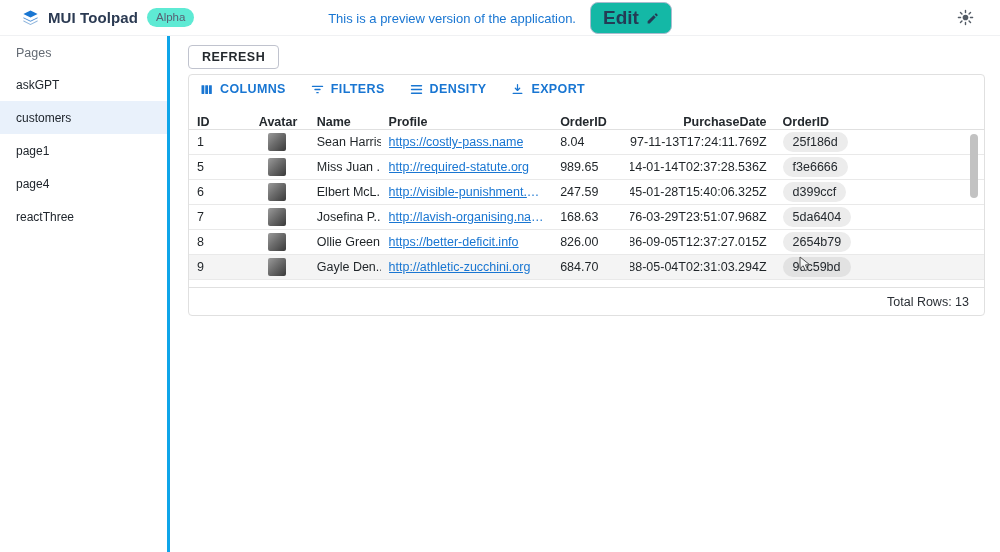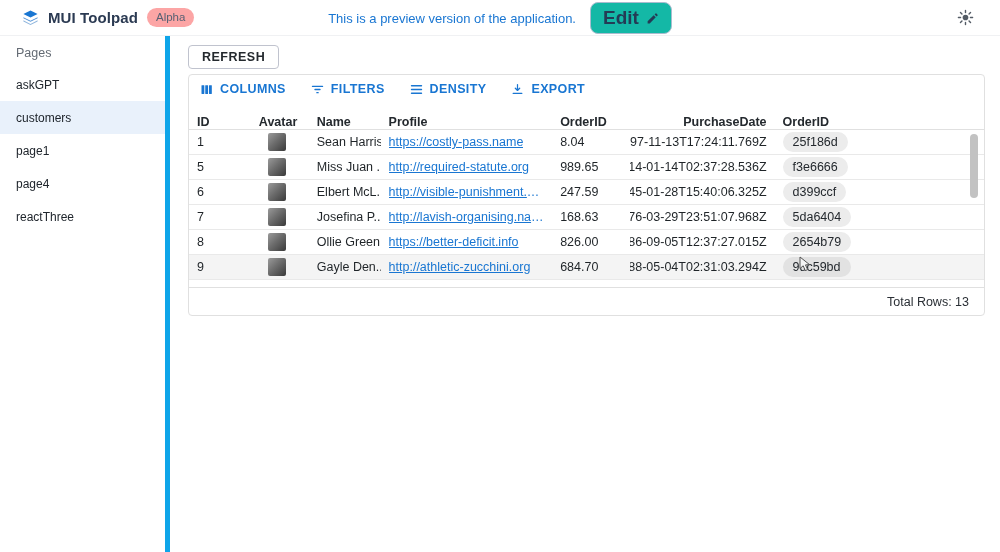--- a/index.html
+++ b/index.html
@@ -6,37 +6,37 @@
   html,body { background:#fff; }
   body { font-family:"Liberation Sans", sans-serif; -webkit-font-smoothing:antialiased; }
   .app { position:relative; width:1000px; height:552px; overflow:hidden; background:#fff; }
 
   
   .topbar { position:absolute; top:0; left:0; right:0; height:36px; background:#fff;
             border-bottom:1px solid #f0f1f3; display:flex; align-items:center; }
   .topbar-left { display:flex; align-items:center; gap:9px; padding-left:22px; }
   .logo-icon { width:17px; height:17px; display:inline-flex; }
   .app-title { font-size:15px; font-weight:bold; color:#2b3a52; letter-spacing:.1px; }
-  .alpha-chip { background:#fca5a5; color:#586174; font-size:11.5px; line-height:1;
+  .alpha-chip { background:#5eead4; color:#586174; font-size:11.5px; line-height:1;
                 padding:4px 9px; border-radius:10px; }
   .topbar-center { position:absolute; left:0; right:0; top:0; height:36px;
                    display:flex; align-items:center; justify-content:center; gap:14px; pointer-events:none; }
   .topbar-center > * { pointer-events:auto; }
   .preview-text { font-size:13px; color:#1976d2; }
   .edit-btn { display:inline-flex; align-items:center; gap:7px; font-size:19px; font-weight:bold;
               color:#243b55; background:#14b8a6; border:1px solid #a9bccf; border-radius:8px;
               padding:4px 12px; cursor:pointer; }
   .edit-btn svg { width:13px; height:13px; }
   .topbar-right { margin-left:auto; padding-right:26px; display:flex; align-items:center; }
   .theme-btn { background:none; border:none; cursor:pointer; display:inline-flex; color:#535b65; }
   .theme-btn svg { width:17px; height:17px; }
 
   
   .sidebar { position:absolute; top:36px; left:0; bottom:0; width:172px; background:#fff;
-             border-right:7px solid #0ea5e9; }
+             border-right:5px solid #0ea5e9; }
   .sidebar-section-label { padding:10px 0 8px 16px; font-size:12.5px; color:#646b74; }
   .side-item { height:33px; display:flex; align-items:center; padding-left:16px;
                font-size:12px; color:#20262d; cursor:pointer; }
   .side-item.selected { background:#e9f1fb; }
 
   
   .main { position:absolute; top:36px; left:170px; right:0; bottom:0; background:#fff; }
   .refresh-btn { margin:9px 0 5px 18px; height:24px; padding:0 13px; background:#fff;
                  border:1px solid #c0c3ce; border-radius:4px; color:#24292e; font-size:12.5px;
                  font-weight:bold; letter-spacing:.04em; cursor:pointer;

